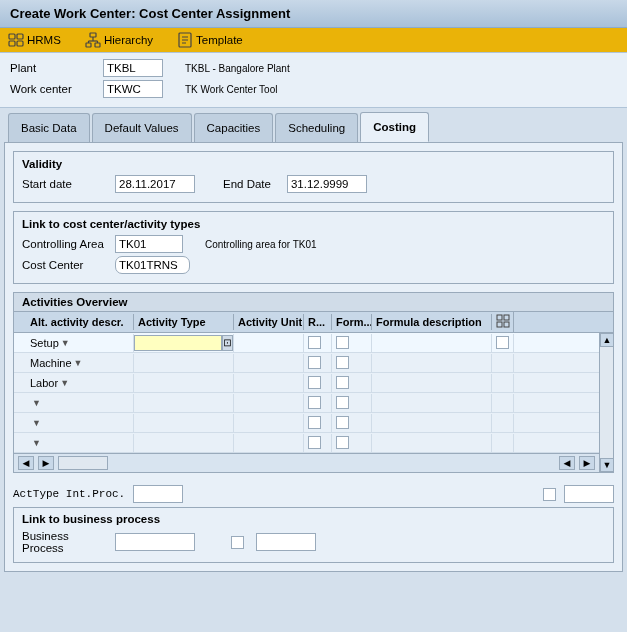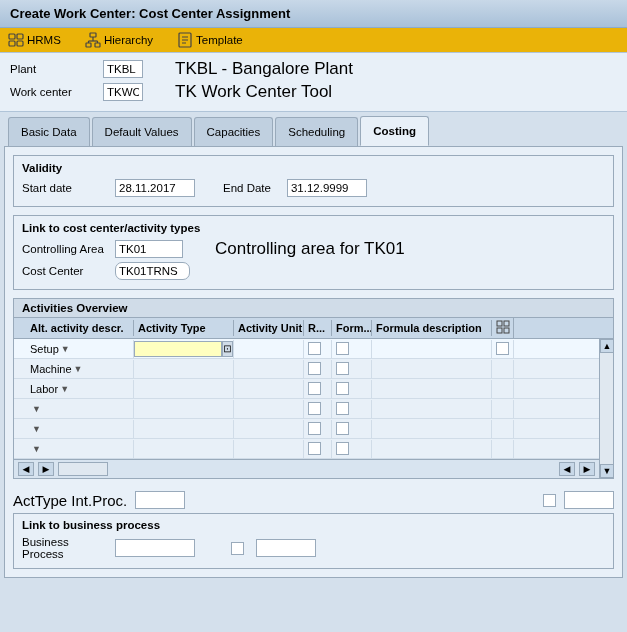--- a/index.html
+++ b/index.html
@@ -57,25 +57,25 @@
       color: #000;
       font-size: 11.5px;
     }
     .form-input {
       border: 1px solid #9ab;
       background: #fff;
       height: 18px;
       font-size: 11.5px;
       padding: 0 3px;
     }
-    .form-input-short { width: 40px; }
+    .form-input-short { width: 60px; }
     .form-desc {
-      font-size: 17px;
+      font-size: 10px;
       color: #000;
-      margin-left: 24px;
+      margin-left: 14px;
     }
     .tabs-bar {
       background: #d4e0ec;
       padding: 4px 8px 0 8px;
       display: flex;
       align-items: flex-end;
       gap: 2px;
     }
     .tab {
       padding: 8px 12px;
@@ -214,21 +214,22 @@
       background: #e0e8f0;
       border: 1px solid #9ab;
     }
     .bottom-row {
       display: flex;
       align-items: center;
       gap: 8px;
       padding: 4px 0;
     }
     .bottom-label {
-      font-size: 15px;
+      font-size: 11px;
+      font-family: Liberation Mono, monospace;
     }
     .bottom-input {
       width: 50px;
       height: 18px;
       border: 1px solid #9ab;
       background: #fff;
       font-size: 11px;
     }
     .link-bp-section {
       border: 1px solid #9ab;

